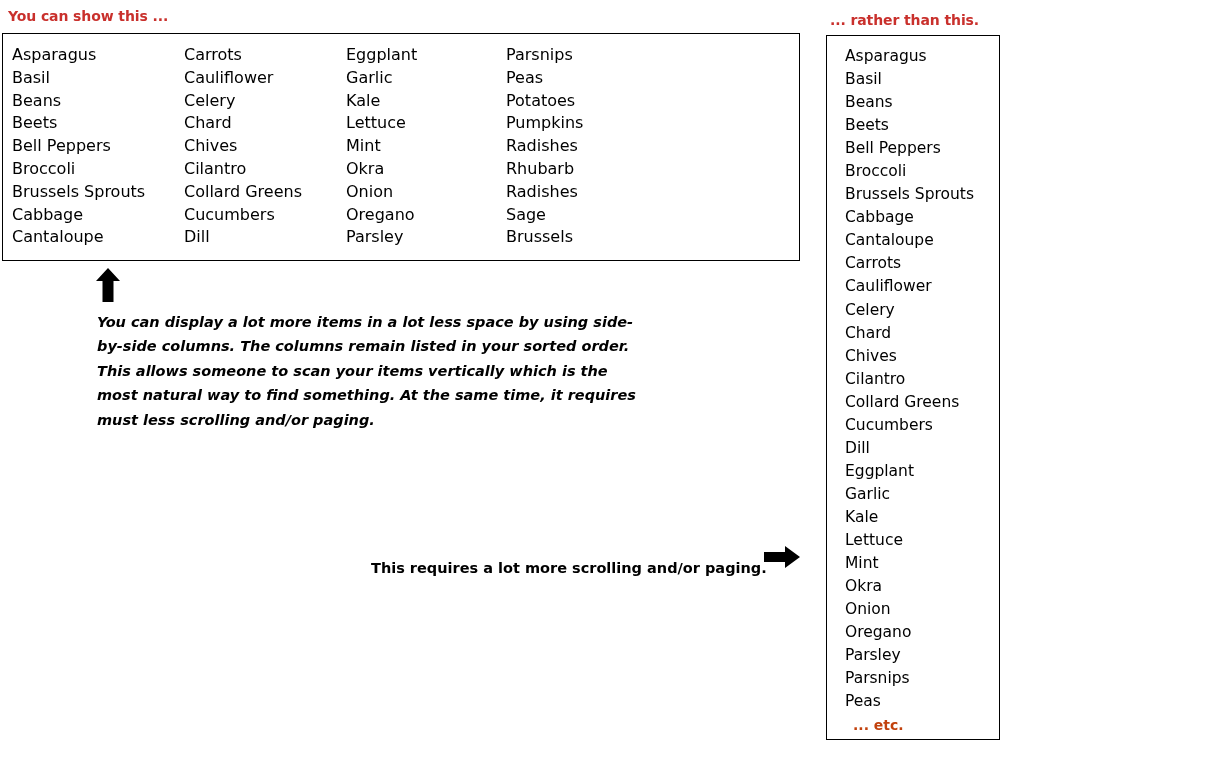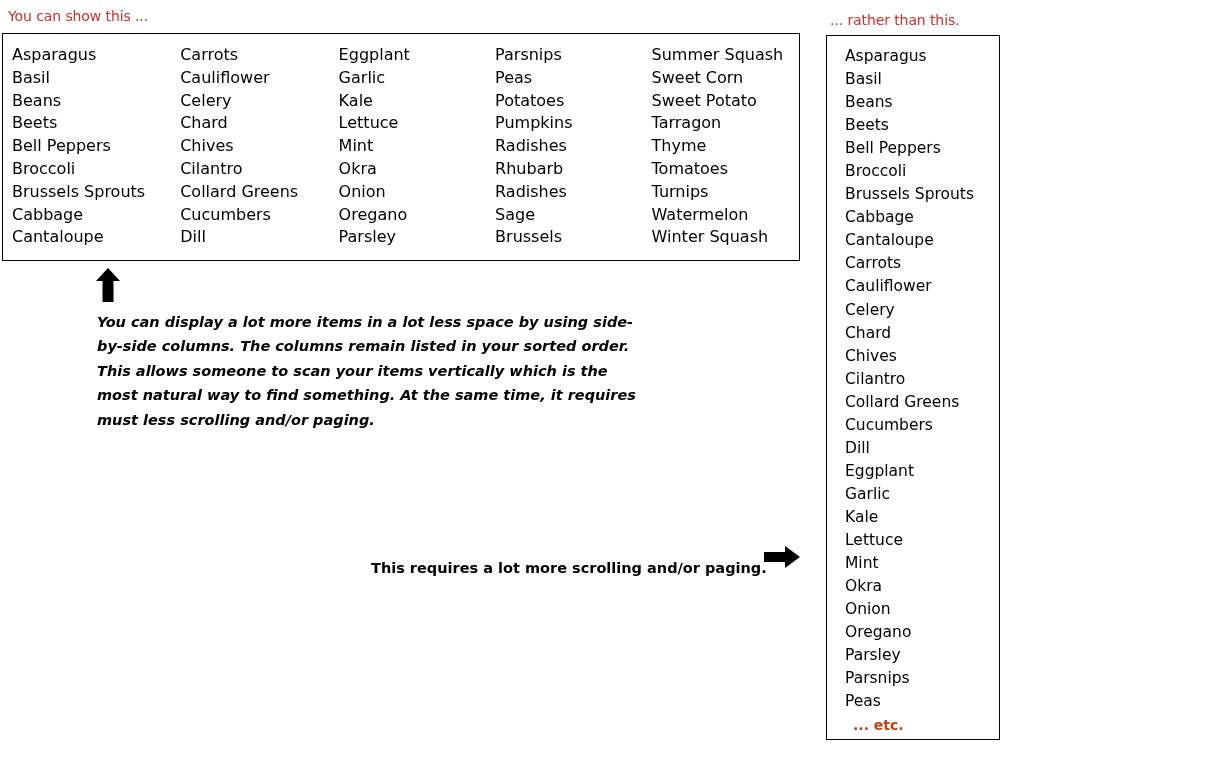--- a/index.html
+++ b/index.html
@@ -13,21 +13,21 @@
     position: relative;
     font-family: "DejaVu Sans", "Liberation Sans", sans-serif;
     color: #000000;
     overflow: hidden;
   }
 
   
   .red-heading {
     position: absolute;
     color: #c9302c;
-    font-weight: normal;
+    font-weight: bold;
     font-size: 14px;
     letter-spacing: -0.1px;
     white-space: nowrap;
   }
   #heading-left  { left: 8px;   top: 8px; }
   #heading-right { left: 830px; top: 12px; text-align: right; }
 
   
   #columns-box {
     position: absolute;
@@ -167,31 +167,20 @@
       <div class="col col-3">
         <div class="item">Parsnips</div>
         <div class="item">Peas</div>
         <div class="item">Potatoes</div>
         <div class="item">Pumpkins</div>
         <div class="item">Radishes</div>
         <div class="item">Rhubarb</div>
         <div class="item">Radishes</div>
         <div class="item">Sage</div>
         <div class="item">Brussels</div>
-      </div>
-      <div class="col col-4">
-        <div class="item">Summer Squash</div>
-        <div class="item">Sweet Corn</div>
-        <div class="item">Sweet Potato</div>
-        <div class="item">Tarragon</div>
-        <div class="item">Thyme</div>
-        <div class="item">Tomatoes</div>
-        <div class="item">Turnips</div>
-        <div class="item">Watermelon</div>
-        <div class="item">Winter Squash</div>
       </div>
     </div>
 </div>
 
 <div id="single-box">
     <div class="item">Asparagus</div>
     <div class="item">Basil</div>
     <div class="item">Beans</div>
     <div class="item">Beets</div>
     <div class="item">Bell Peppers</div>

